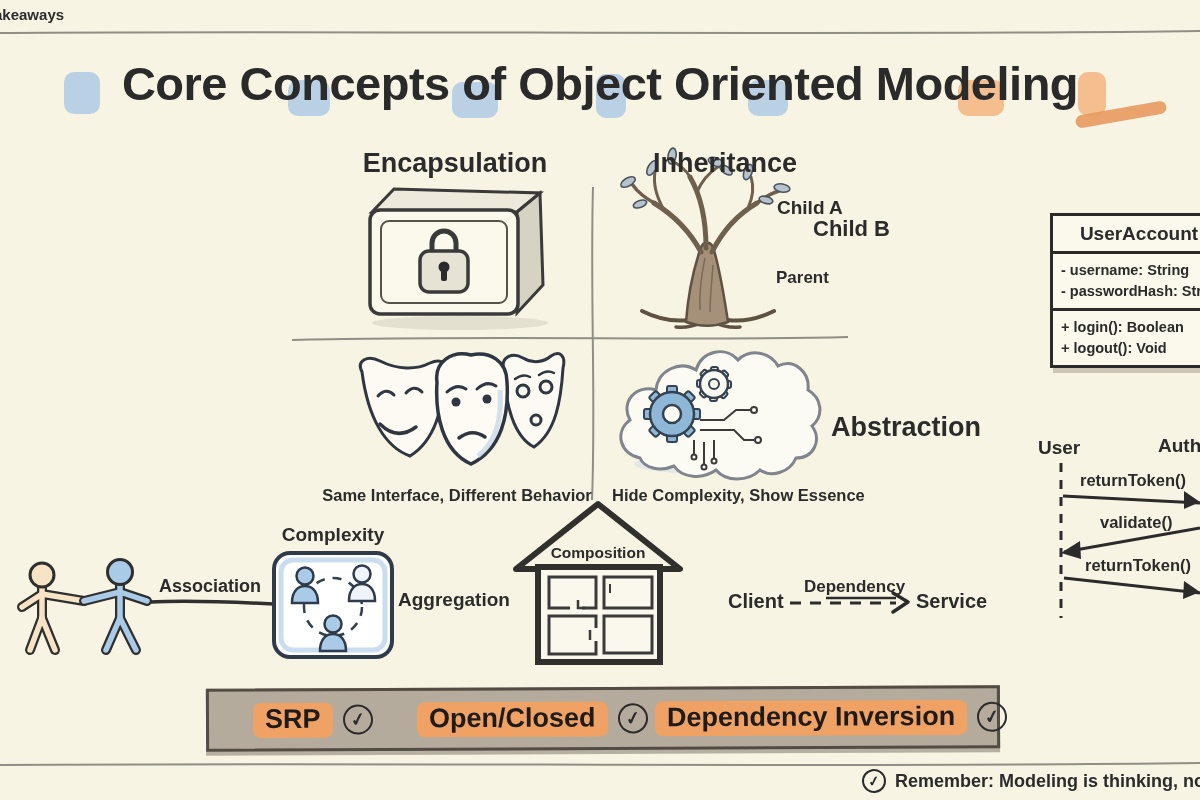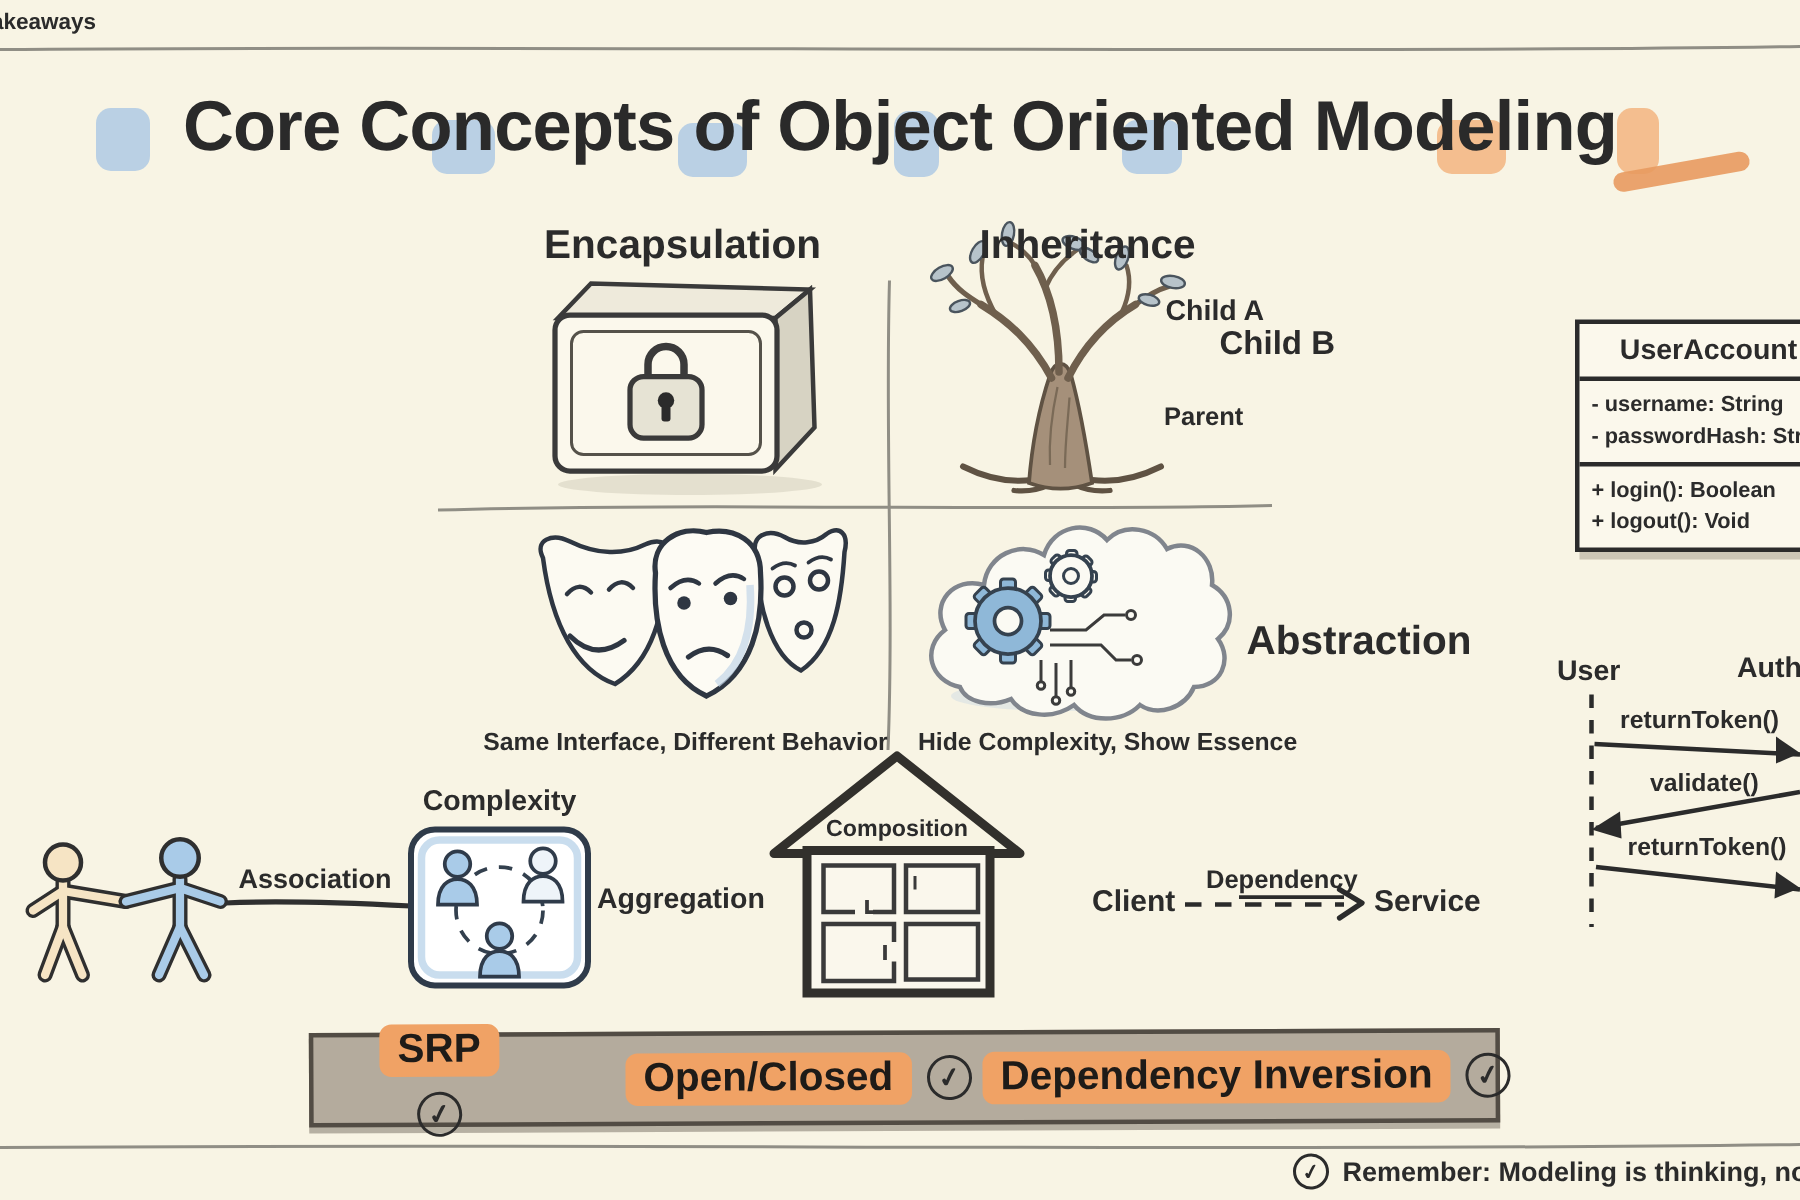--- a/index.html
+++ b/index.html
@@ -304,21 +304,21 @@
   <div class="lbl" style="left:804px;top:577px;font-size:17px;">Dependency</div>
   <div class="lbl" style="left:916px;top:590px;font-size:20px;">Service</div>
 
   <div class="lbl" style="left:1038px;top:437px;font-size:19px;">User</div>
   <div class="lbl" style="left:1158px;top:435px;font-size:19px;">AuthS</div>
   <div class="lbl seq" style="left:1080px;top:471px;">returnToken()</div>
   <div class="lbl seq" style="left:1100px;top:513px;">validate()</div>
   <div class="lbl seq" style="left:1085px;top:556px;">returnToken()</div>
 
   <div class="banner">
-    <div class="pitem" style="left:44px;flex-direction:column;">
+    <div class="pitem" style="left:44px;">
       <span class="pill">SRP</span>
       <span class="check">✓</span>
     </div>
     <div class="pitem" style="left:208px;">
       <span class="pill">Open/Closed</span>
       <span class="check">✓</span>
     </div>
     <div class="pitem" style="left:446px;">
       <span class="pill">Dependency Inversion</span>
       <span class="check">✓</span>

